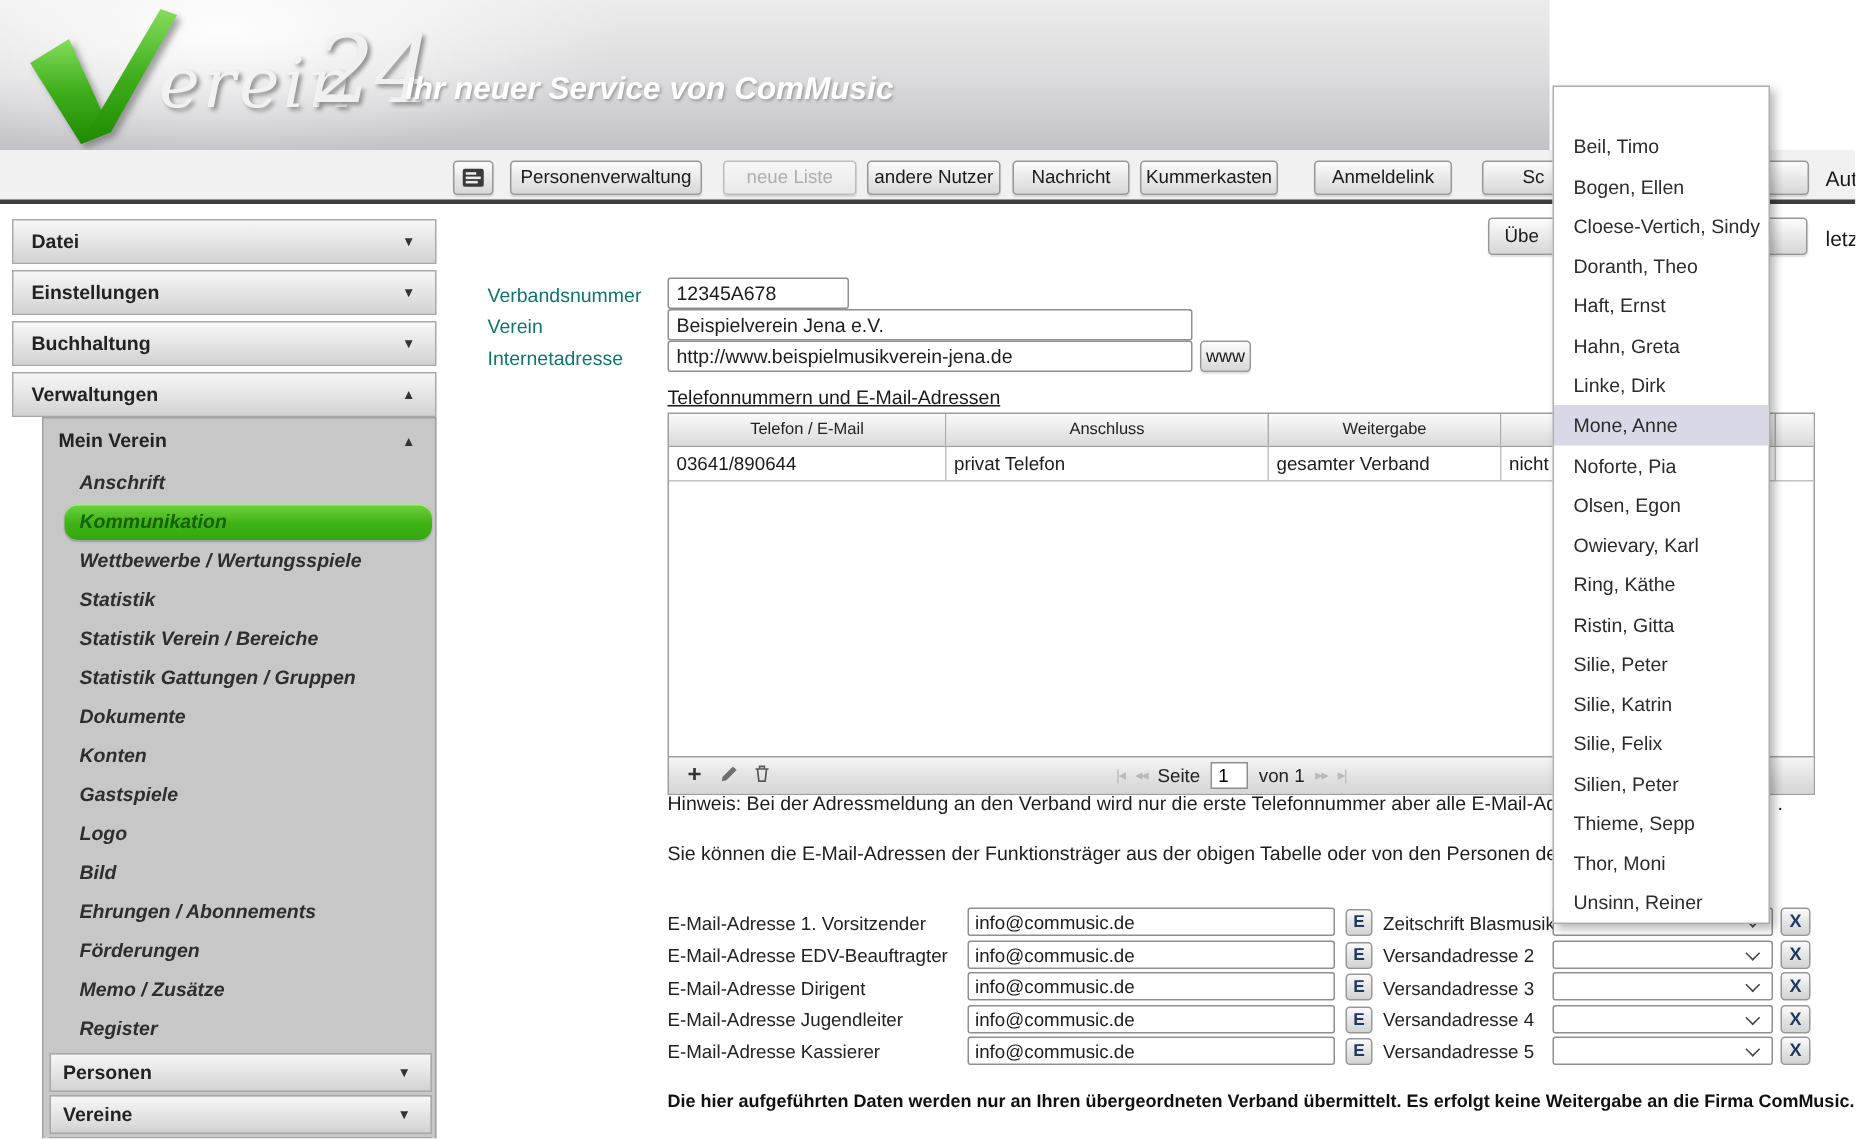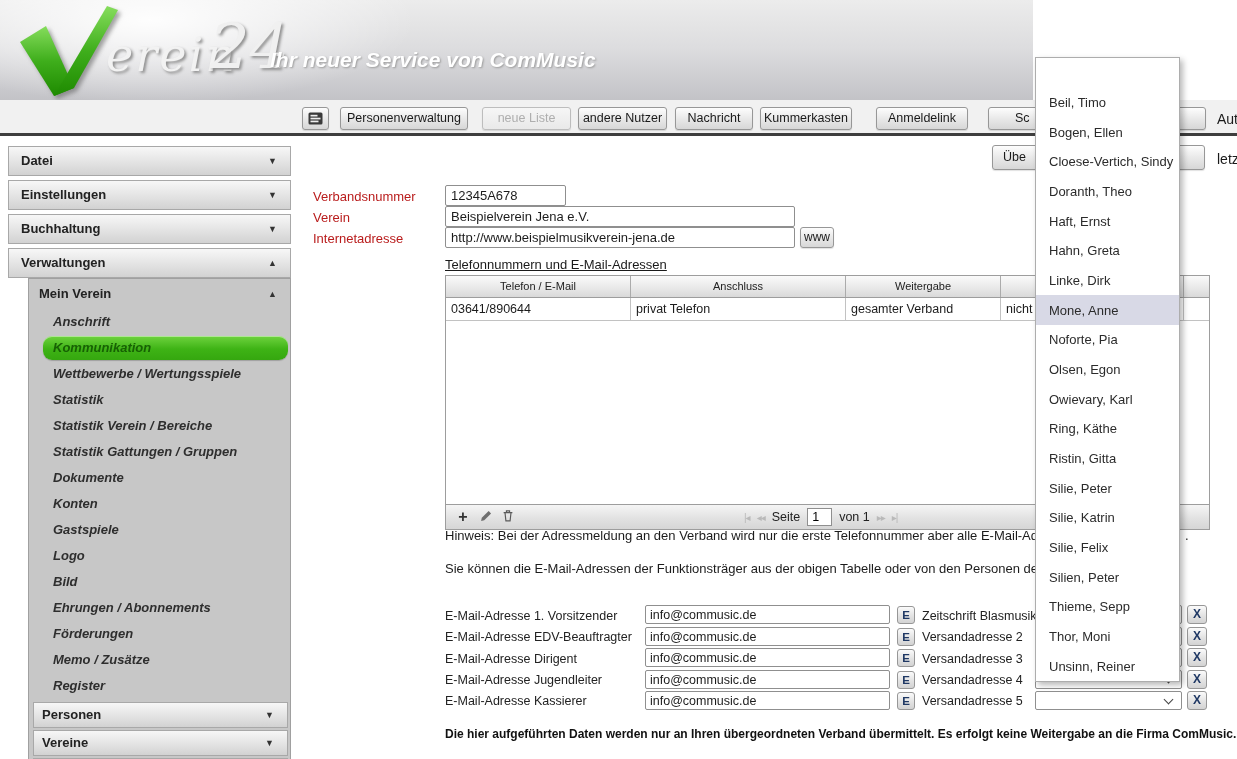--- a/index.html
+++ b/index.html
@@ -46,21 +46,21 @@
     white-space:nowrap; cursor:default;font-style:italic; }
   .mv-item.selected { background:linear-gradient(180deg,#6fd33f,#3eb315 55%,#35a70f);
     border-radius:9px; margin:1px 2px 1px 14px; height:24px; line-height:24px; padding-left:10px;
     color:#176104; box-shadow:inset 0 1px 0 rgba(255,255,255,.45), 0 1px 1px rgba(0,0,0,.2); }
   .sub-h { position:absolute; left:4px; width:255px; height:26px; border:1px solid #a8a8a8;
     background:linear-gradient(180deg,#f7f7f7,#e3e3e3 55%,#d2d2d2); font-size:13px; font-weight:bold;
     color:#222; line-height:24px; padding-left:8px; }
   .sub-h .chev { line-height:24px; }
 
   
-  .flabel { position:absolute; font-size:13px; color:#b91c1c; white-space:nowrap; }
+  .flabel { position:absolute; font-size:13px; color:#0f766e; white-space:nowrap;margin-left:12px; }
   .inp { position:absolute; height:21px; border:1px solid #8f8f8f; border-radius:2px; font-size:13px;
     color:#1c1c1c; padding:0 5px; font-family:inherit; background:#fff; }
   .link-head { position:absolute; left:445px; top:257px; font-size:13px; color:#1a1a1a; text-decoration:underline; }
 
   
   .grid { position:absolute; left:445px; top:275px; width:765px; height:255px; border:1px solid #9d9d9d; background:#fff; }
   .grid-head { display:flex; height:22px; border-bottom:1px solid #9d9d9d; }
   .grid-head .hc { background:linear-gradient(180deg,#fafafa,#e9e9e9 55%,#d9d9d9); border-right:1px solid #ababab;
     font-size:11px; color:#222; text-align:center; line-height:21px; overflow:hidden; }
   .grid-head .hc:last-child { border-right:none; }
@@ -89,22 +89,22 @@
     color:#1f3864; text-align:center; line-height:16px; cursor:default; }
   .esel { position:absolute; left:1035px; width:147px; height:19px; border:1px solid #8f8f8f; border-radius:2px;
     background:#fff; cursor:default; }
   .esel .chev-d { position:absolute; right:9px; top:4px; width:7px; height:7px; border-right:1.6px solid #444;
     border-bottom:1.6px solid #444; transform:rotate(45deg); }
   .xbtn { position:absolute; left:1187px; width:20px; height:19px; border:1px solid #979797; border-radius:3px;
     background:linear-gradient(180deg,#fbfbfb,#e3e3e3 55%,#d3d3d3); font-size:12px; font-weight:bold;
     color:#1f3864; text-align:center; line-height:17px; cursor:default; }
 
   
-  .dropdown { position:absolute; left:1035px; top:57px; width:145px; height:625px; background:#fff;
-    border:1px solid #adadad; box-shadow:3px 3px 6px rgba(0,0,0,.28); z-index:60; display:flex; flex-direction:column;justify-content:center; }
+  .dropdown { position:absolute; left:1035px; top:57px; width:145px; height:559px; background:#fff;
+    border:1px solid #adadad; box-shadow:3px 3px 6px rgba(0,0,0,.28); z-index:60; display:flex; flex-direction:column; }
   .dd-item { flex:1; display:flex; align-items:center; padding-left:13px; font-size:13px; color:#2b2b2b;
     white-space:nowrap; cursor:default; }
   .dd-item.hl { background:#d8d9e6; }
 </style>
 </head>
 <body>
 
 <div id="app">
 
   <div class="banner">

